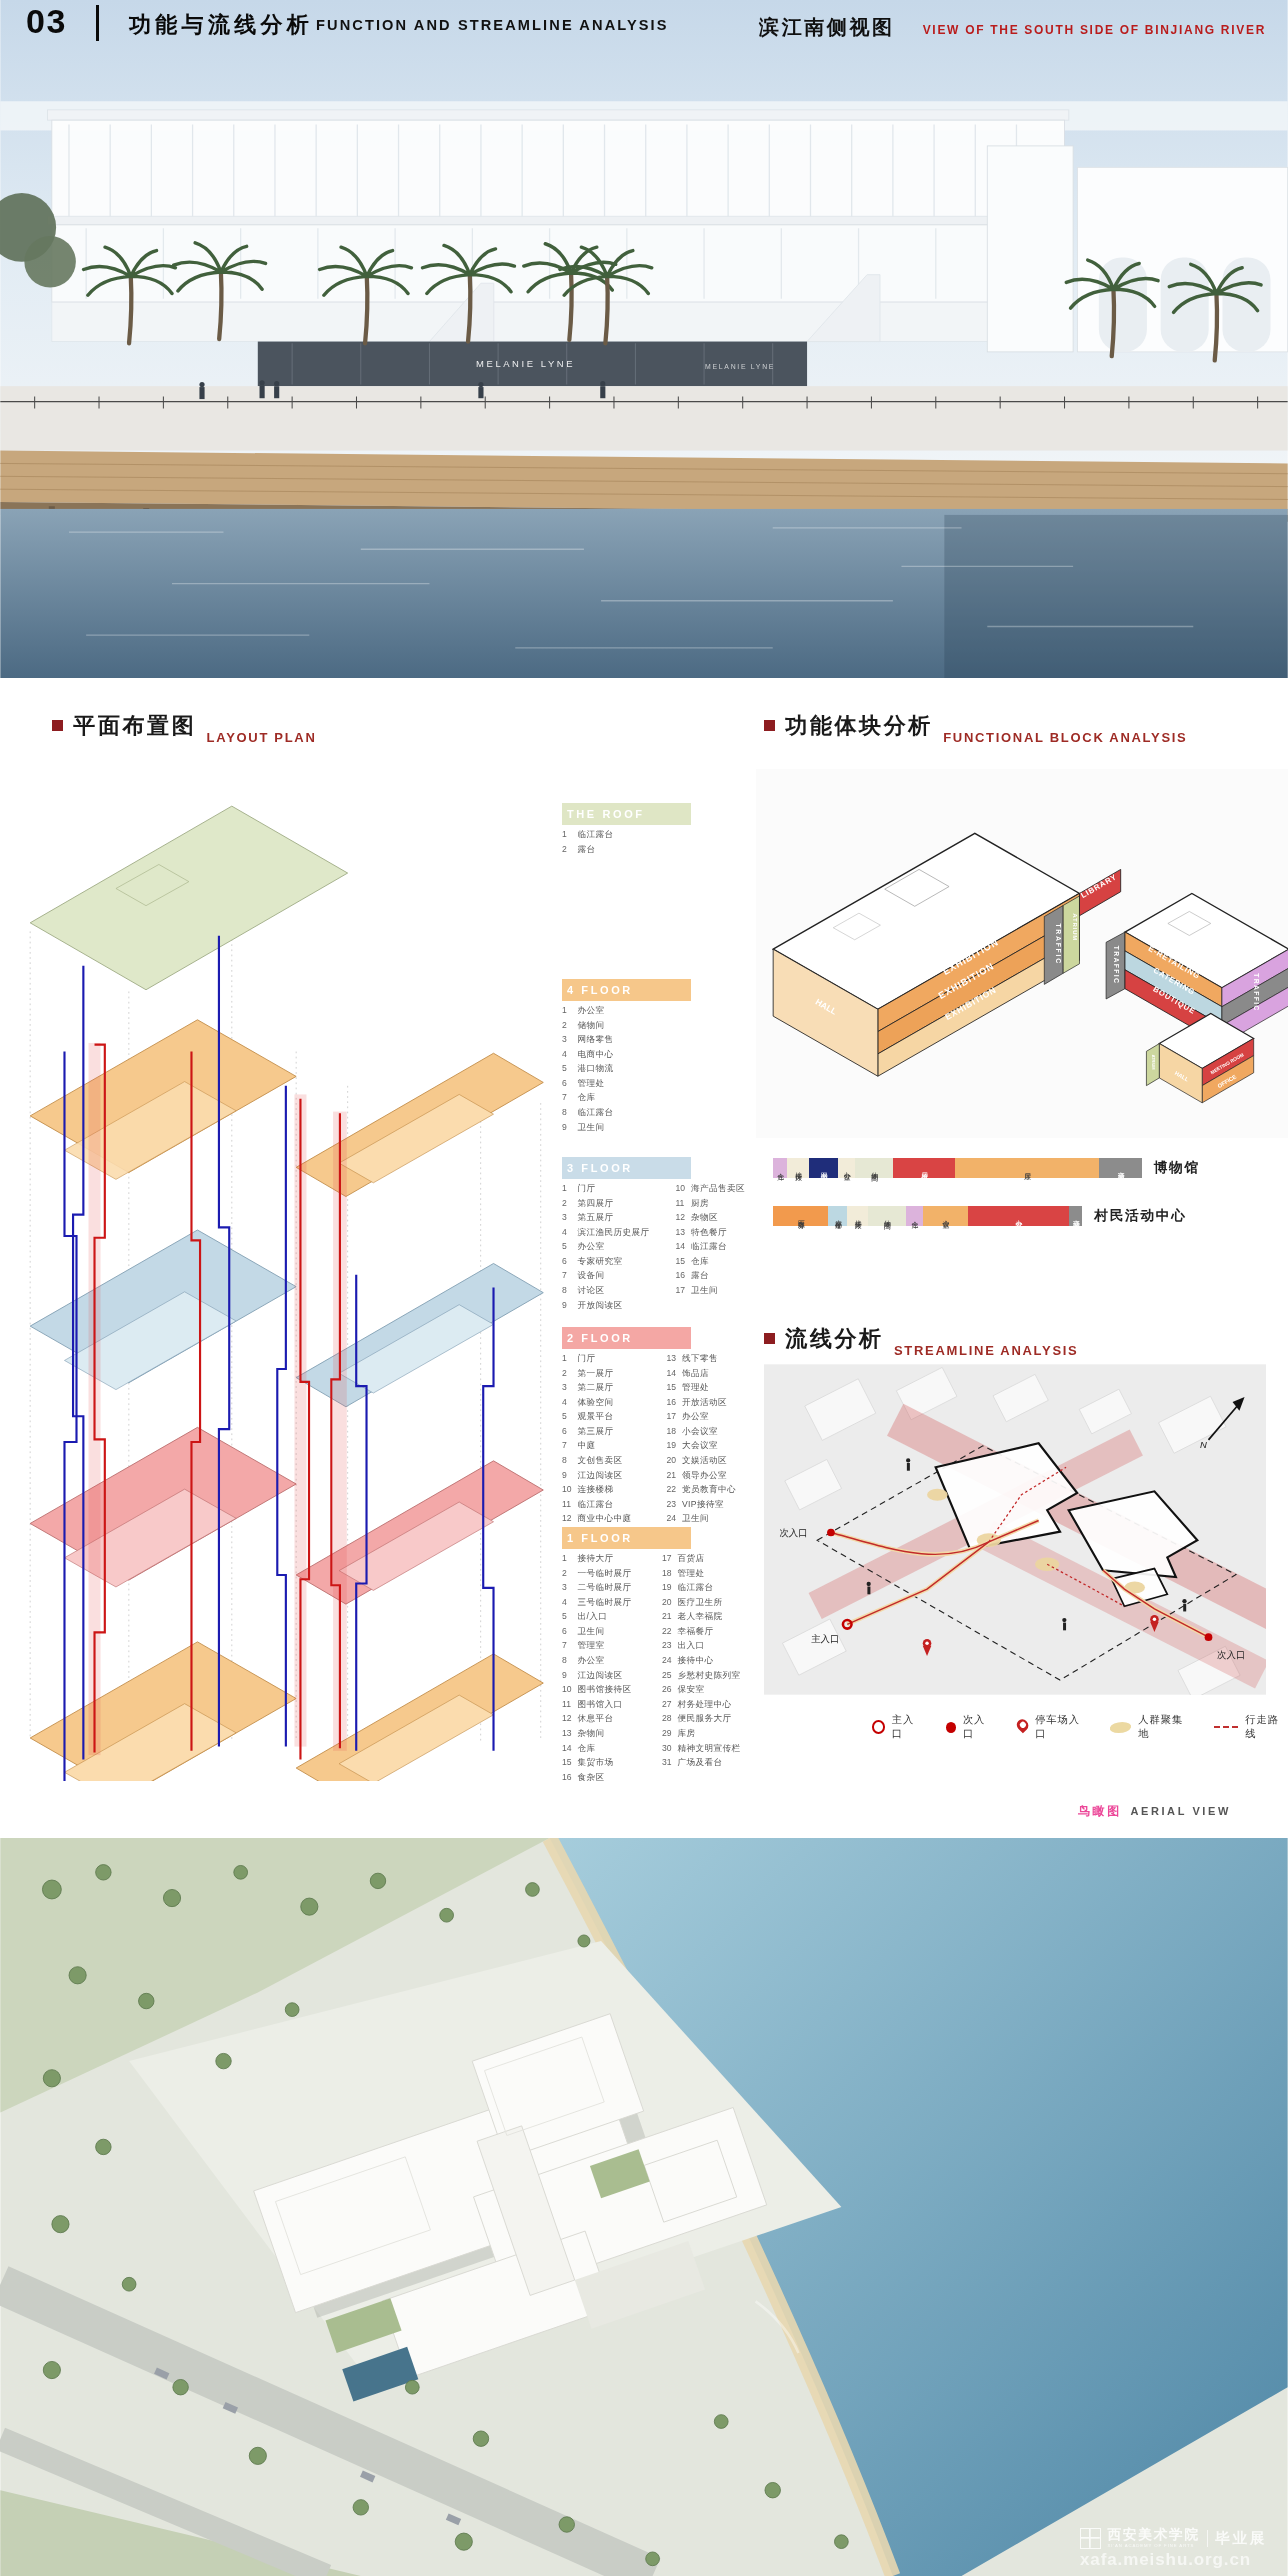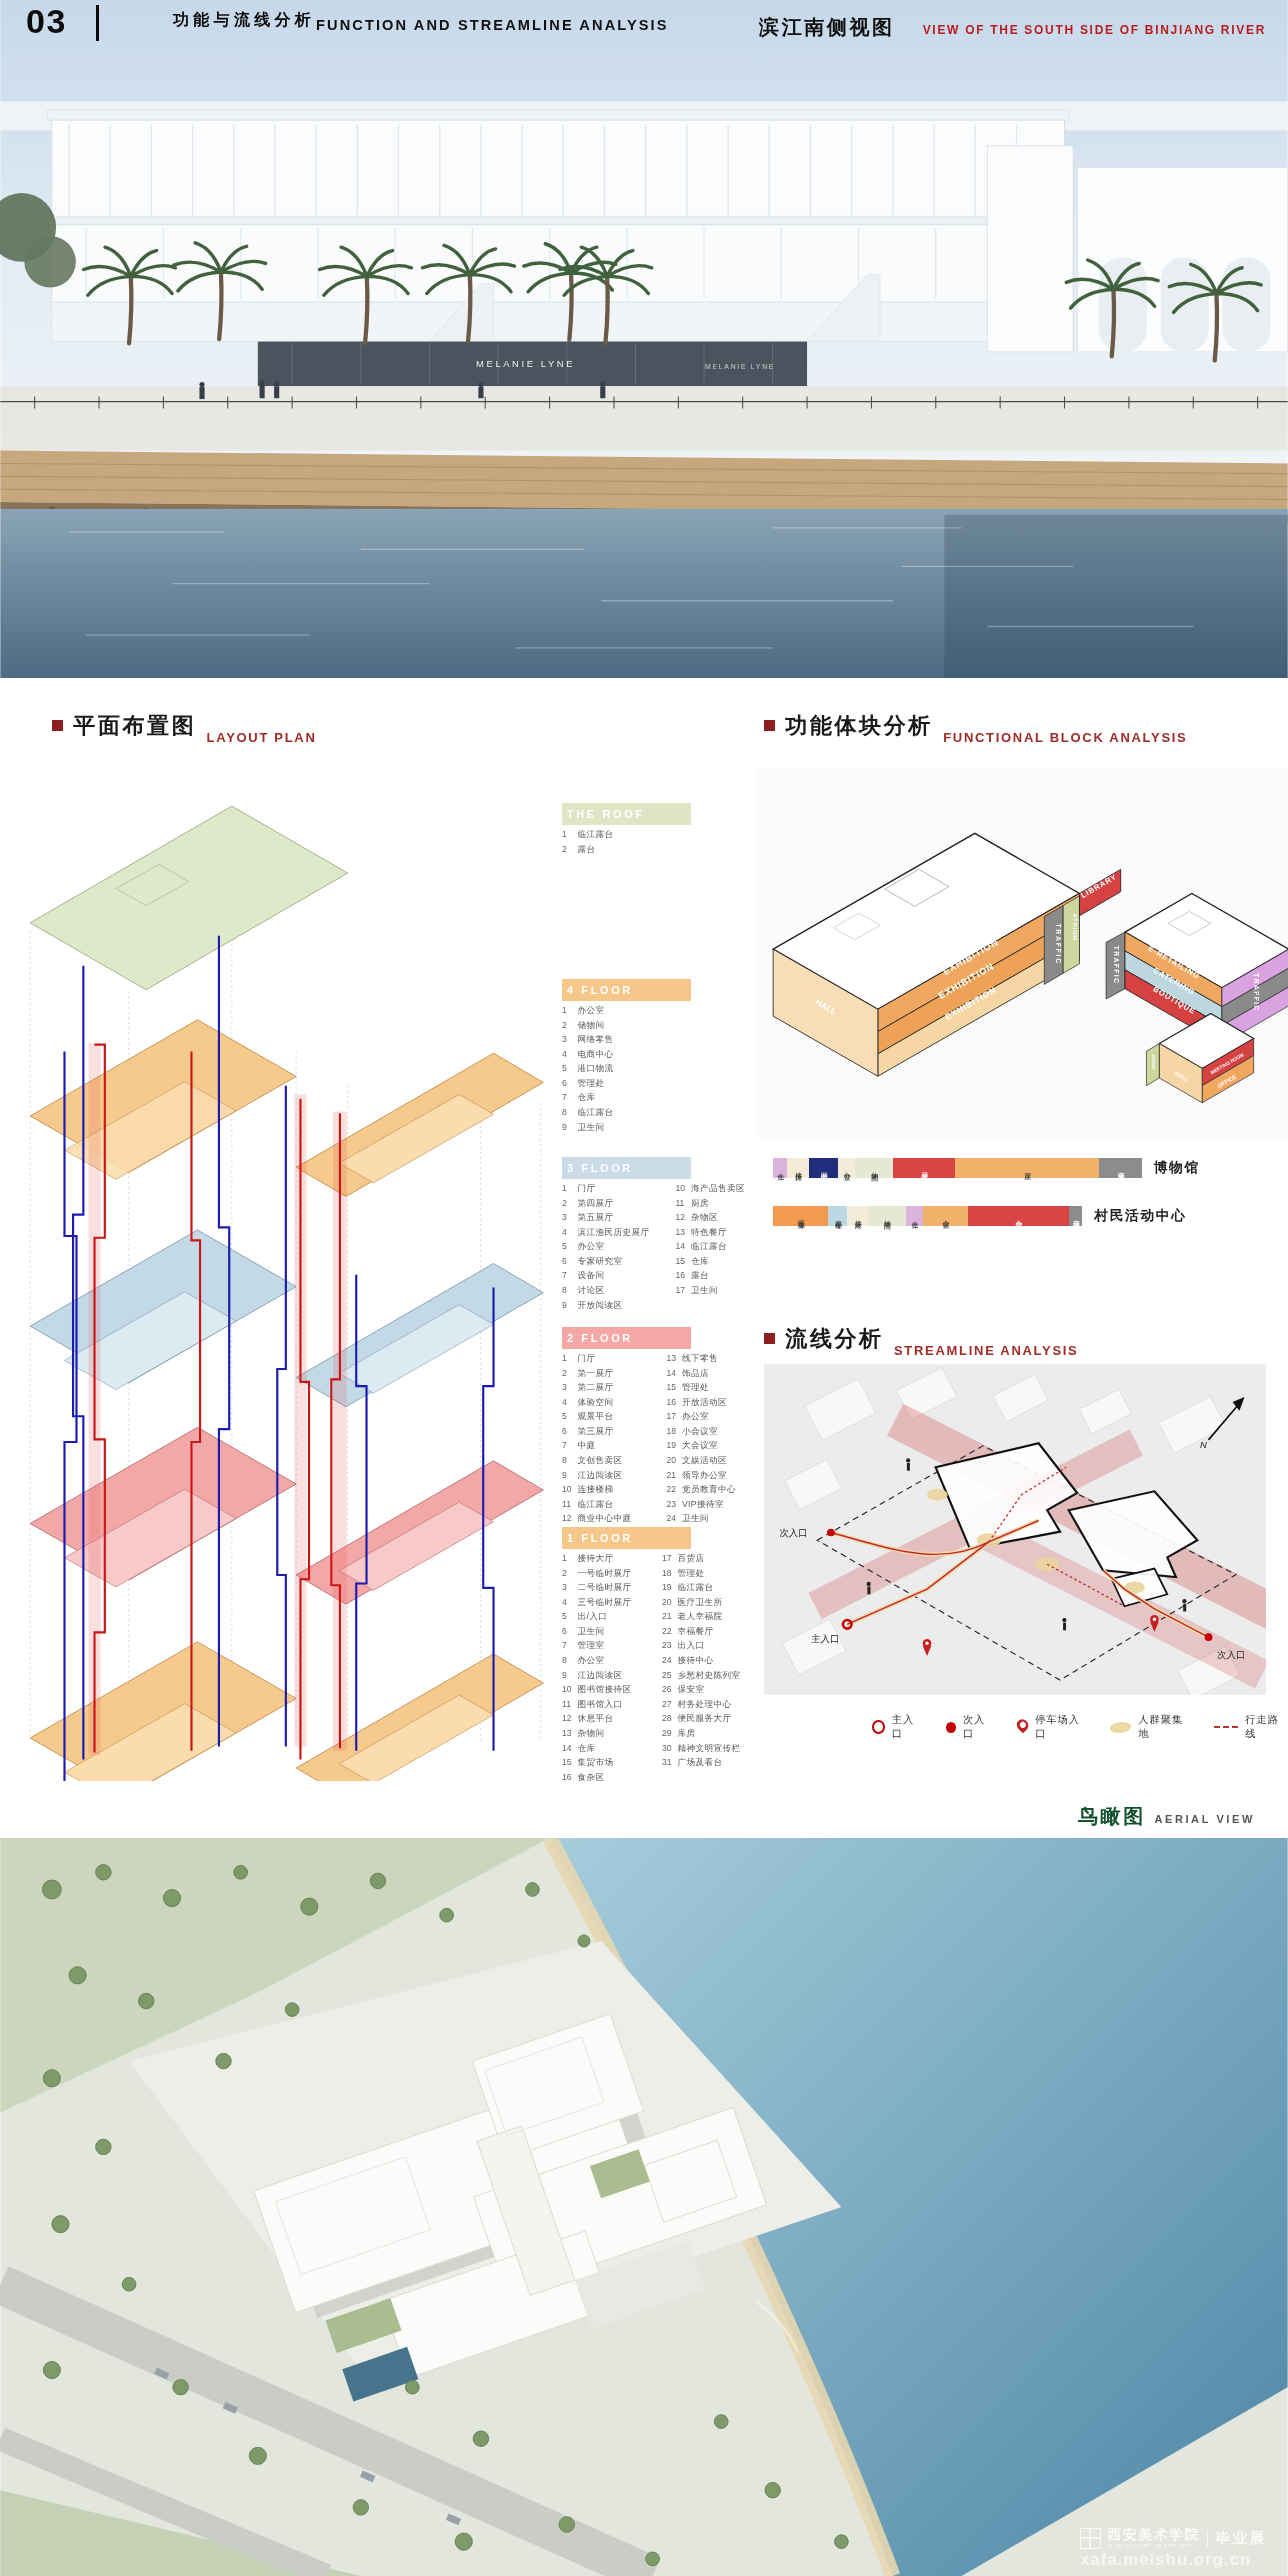--- a/index.html
+++ b/index.html
@@ -4,21 +4,21 @@
 <style>
   html,body{margin:0;padding:0;background:#888;}
   .board{position:relative;width:1288px;height:2576px;background:#fff;overflow:hidden;
          font-family:"Liberation Sans","DejaVu Sans",sans-serif;color:#222;}
   svg{display:block;}
   .abs{position:absolute;}
 
   
   .hdr-num{position:absolute;left:26px;top:1.7px;font-size:34px;font-weight:800;letter-spacing:1.7px;color:#0a0a0a;}
   .hdr-bar{position:absolute;left:96px;top:5.2px;width:2.6px;height:36px;background:#0a0a0a;}
-  .hdr-cn{position:absolute;left:129px;top:10.3px;font-size:16px;font-weight:700;letter-spacing:4.3px;color:#0a0a0a;margin-left:44px;}
+  .hdr-cn{position:absolute;left:129px;top:10.3px;font-size:22px;font-weight:700;letter-spacing:4.3px;color:#0a0a0a;}
   .hdr-en{position:absolute;left:316px;top:17px;font-size:14.6px;font-weight:700;letter-spacing:2.1px;color:#111;}
   .hdr-right{position:absolute;right:22px;top:13.7px;display:flex;align-items:baseline;gap:28px;}
   .hdr-right .cn{font-size:20px;font-weight:700;letter-spacing:2.6px;color:#101010;}
   .hdr-right .en{font-size:12px;font-weight:700;letter-spacing:1.7px;color:#b91c1c;}
 
   
   .sec-h{position:absolute;display:flex;align-items:center;gap:10.3px;}
   .sec-h .bullet{width:11px;height:11px;background:#8d1d20;}
   .sec-h .cn{font-size:22px;font-weight:700;letter-spacing:2.6px;color:#1a1a1a;}
   .sec-h .en{font-size:13px;font-weight:700;letter-spacing:1.7px;color:#9e2b25;margin-top:24px;}
@@ -56,21 +56,21 @@
   .ic-ring{width:9.4px;height:9.4px;border:2.6px solid #c40000;border-radius:50%;}
   .ic-dot{width:11px;height:11px;background:#c40000;border-radius:50%;}
   .ic-pin{position:relative;width:12px;height:12px;background:#c42020;border-radius:50% 50% 50% 0;
           transform:rotate(-45deg);margin-top:-3.4px;}
   .ic-pin::after{content:"";position:absolute;left:3.4px;top:3.4px;width:5.2px;height:5.2px;background:#fff;border-radius:50%;}
   .ic-blob{width:22px;height:11px;background:#ecd9a2;border-radius:50%;transform:skewX(-18deg);}
   .ic-route{width:26px;height:0;border-top:2.6px dashed #c03030;}
 
   
   .aerial-label{position:absolute;left:1078px;top:1803px;display:flex;align-items:baseline;gap:8.6px;}
-  .aerial-label .cn{font-size:20px;font-weight:700;letter-spacing:2.6px;color:#14532d;}
+  .aerial-label .cn{font-size:12px;font-weight:700;letter-spacing:2.6px;color:#ec4899;}
   .aerial-label .en{font-size:11px;font-weight:700;letter-spacing:2.6px;color:#555;}
 
   
   .watermark{position:absolute;left:1080px;top:2528px;color:#fff;opacity:.85;}
   .wm-row1{display:flex;align-items:center;gap:6.9px;}
   .wm-seal{width:20.6px;height:20.6px;border:1.7px solid #fff;box-sizing:border-box;
            background:linear-gradient(#fff,#fff) center/1.7px 100% no-repeat,
                       linear-gradient(#fff,#fff) center/100% 1.7px no-repeat;}
   .wm-school{display:flex;flex-direction:column;line-height:1;}
   .wm-school .cn{font-size:13.7px;font-weight:700;letter-spacing:1.7px;}

